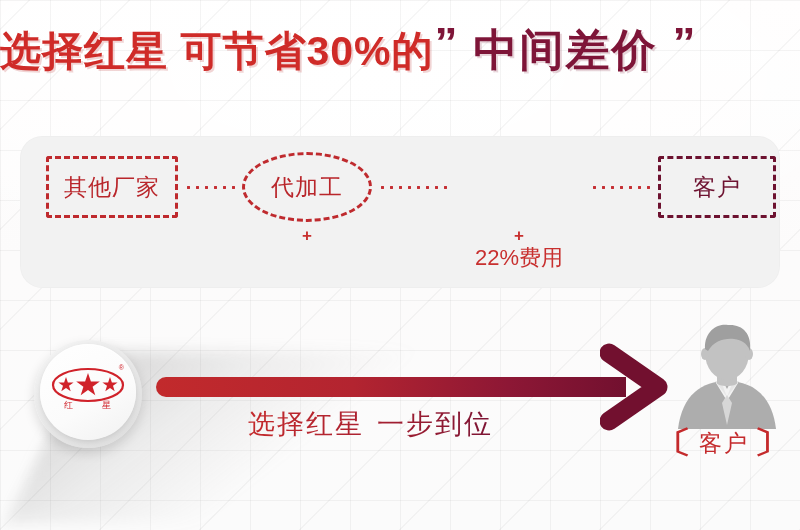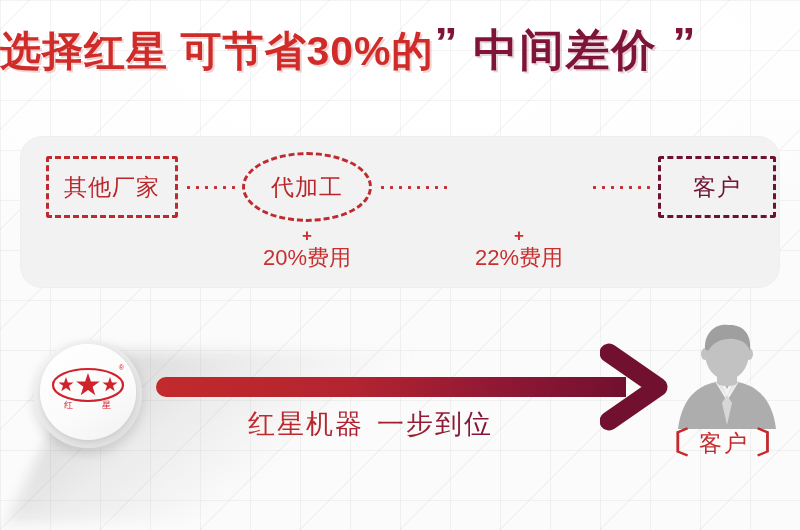--- a/index.html
+++ b/index.html
@@ -325,21 +325,20 @@
 
 
       <div class="dotline" id="dot-3"></div>
 
       <div class="node node-rect dark" id="node-client-box">
         <span>客户</span>
       </div>
 
       <div class="fee" id="fee-1">
         <span class="plus">+</span>
-        <span class="amount">20%费用</span>
       </div>
 
       <div class="fee" id="fee-2">
         <span class="plus">+</span>
         <span class="amount">22%费用</span>
       </div>
 
     </div>
   </div>
 
@@ -365,21 +364,21 @@
 
   <div class="arrow-bar"></div>
 
   <div class="arrow-head">
     <svg width="68" height="88" viewBox="0 0 68 88" aria-hidden="true">
       <path d="M9 10 L58 44 L9 78" fill="none" stroke="#72102f" stroke-width="19" stroke-linecap="round" stroke-linejoin="round"></path>
     </svg>
   </div>
 
   <div class="arrow-caption">
-    <span>红星机器</span><span class="sp"></span><span>一步到位</span>
+    <span>选择红星</span><span class="sp"></span><span>一步到位</span>
   </div>
 
   <div class="person">
     <svg width="118" height="106" viewBox="0 0 118 106" aria-hidden="true">
 
       <path d="M59 58 C 34 58, 14 72, 10 106 L 108 106 C 104 72, 84 58, 59 58 Z" fill="#adadad"></path>
 
       <path d="M48 60 L59 78 L70 60 L64 56 L59 66 L54 56 Z" fill="#f2f2f2"></path>
 
       <path d="M47 58 L59 74 L53 58 Z" fill="#e6e6e6"></path>

